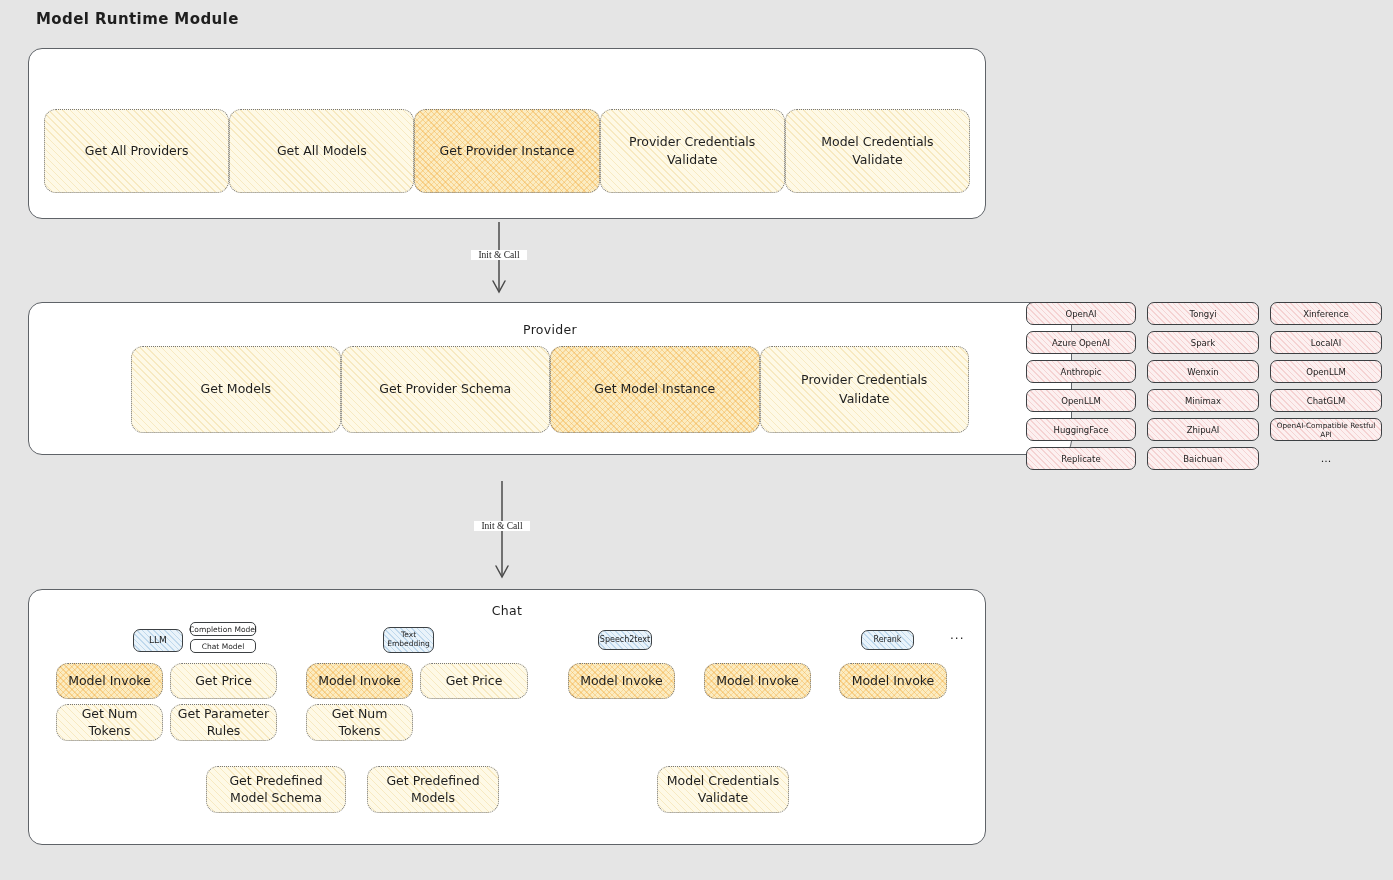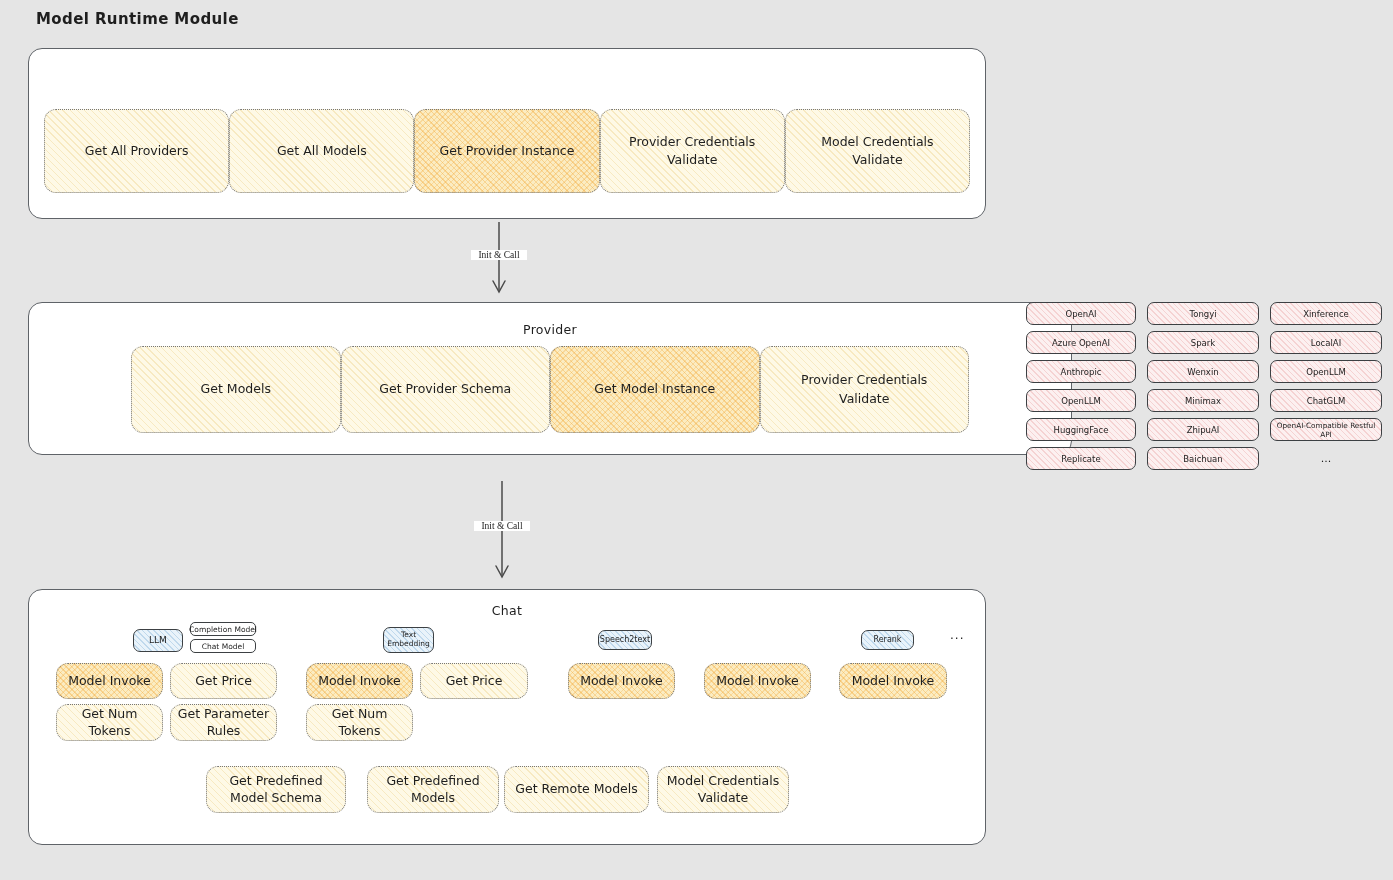--- a/index.html
+++ b/index.html
@@ -167,17 +167,16 @@
     <div class="btn-y hl abs btn-sm" style="left:539px; top:73px; width:107px; height:36px;">Model Invoke</div>
     <div class="btn-y hl abs btn-sm" style="left:675px; top:73px; width:107px; height:36px;">Model Invoke</div>
     <div class="btn-y hl abs btn-sm" style="left:810px; top:73px; width:108px; height:36px;">Model Invoke</div>
 
     <div class="btn-y abs btn-sm" style="left:27px;  top:114px; width:107px; height:37px;">Get Num Tokens</div>
     <div class="btn-y abs btn-sm" style="left:141px; top:114px; width:107px; height:37px;">Get Parameter Rules</div>
     <div class="btn-y abs btn-sm" style="left:277px; top:114px; width:107px; height:37px;">Get Num Tokens</div>
 
     <div class="btn-y abs btn-sm" style="left:177px; top:176px; width:140px; height:47px;">Get Predefined Model Schema</div>
     <div class="btn-y abs btn-sm" style="left:338px; top:176px; width:132px; height:47px;">Get Predefined Models</div>
-    <div class="btn-y abs btn-sm" style="left:475px; top:176px; width:145px; height:47px;">Get Remote Models</div>
     <div class="btn-y abs btn-sm" style="left:628px; top:176px; width:132px; height:47px;">Model Credentials Validate</div>
   </div>
 
 </div>
 
 </body></html>

